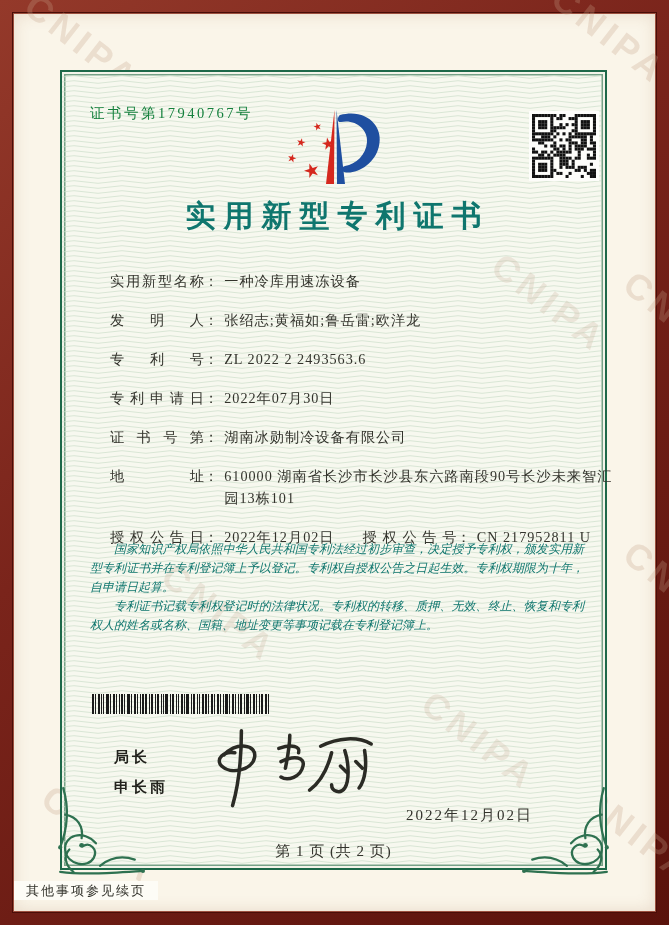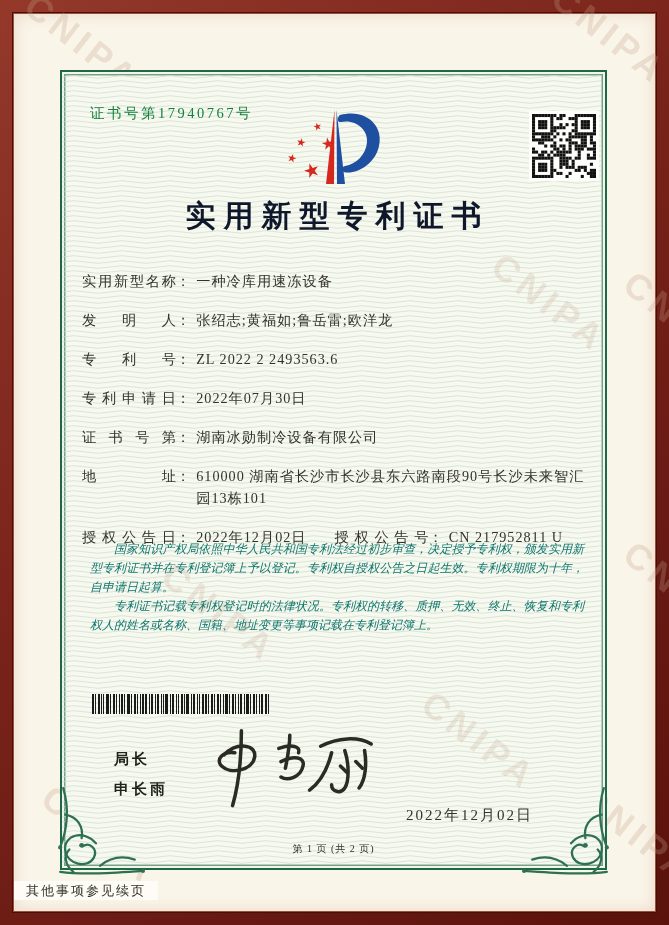--- a/index.html
+++ b/index.html
@@ -23,36 +23,36 @@
     border:2px solid #1d6849;background:#f7f8ef;
     box-shadow:inset 0 0 0 2px #f4f4ea, inset 0 0 0 3.5px #76a187;}
   .gbox>*{position:absolute;z-index:2;}
   .waves{left:0;top:0;z-index:0;}
   .wmlayer{z-index:1;}
   .certno{left:28px;top:32px;font-size:14.5px;letter-spacing:2.5px;color:#15803d;}
   .logo{left:224px;top:36px;width:100px;height:84px;}
   .logo .star{position:absolute;color:#d5281e;line-height:1;}
   .qr{left:467px;top:39px;width:70px;height:70px;background:#fdfdfa;padding:3px;box-sizing:border-box;}
   .title{left:0;top:124px;width:100%;text-align:center;font-size:30px;font-weight:bold;
-    letter-spacing:8px;text-indent:8px;color:#0f172a;}
-  .fields{left:20px;top:198px;width:502px;font-size:14.2px;line-height:22px;}
+    letter-spacing:8px;text-indent:8px;color:#0f766e;}
+  .fields{left:48px;top:198px;width:502px;font-size:14.2px;line-height:22px;}
   .frow{margin-bottom:17px;white-space:nowrap;}
   .flabel{display:inline-block;width:94px;text-align:justify;text-align-last:justify;vertical-align:top;}
   .colon{margin-right:6px;}
   .fval{display:inline-block;vertical-align:top;max-width:392px;letter-spacing:1px;white-space:normal;}
   .pair2{margin-left:28px;}
   .paras{left:28px;top:468px;width:494px;font-style:italic;font-size:12px;line-height:19px;
     text-align:justify;color:#0f766e;}
   .paras p{margin:0;text-indent:2em;}
   .barcode{left:30px;top:622px;width:182px;height:20px;}
-  .signer{left:52px;top:672px;font-family:Liberation Sans, sans-serif;font-size:15px;
+  .signer{left:52px;top:672px;font-family:Liberation Mono, monospace;font-size:15px;
     font-weight:bold;letter-spacing:3px;color:#23231e;line-height:30px;}
   .sig{left:130px;top:650px;width:200px;height:88px;}
   .idate{left:344px;top:734px;font-size:15px;letter-spacing:2px;color:#33332c;}
-  .pinfo{left:0;top:770px;width:100%;text-align:center;font-size:10px;letter-spacing:1px;font-family:Liberation Serif, serif;}
+  .pinfo{left:0;top:770px;width:100%;text-align:center;font-size:15px;letter-spacing:1px;font-family:Liberation Serif, serif;}
   .orn{width:92px;height:92px;}
   .ornL{left:-9px;top:712px;}
   .ornR{right:-9px;top:712px;transform:scaleX(-1);}
   .fnote{position:absolute;left:0;top:868px;width:100%;text-align:left;
     font-size:13px;letter-spacing:2px;}
   .fnote span{background:#fdfcf6;padding:2px 12px;}
 </style>
 </head>
 <body>
 

